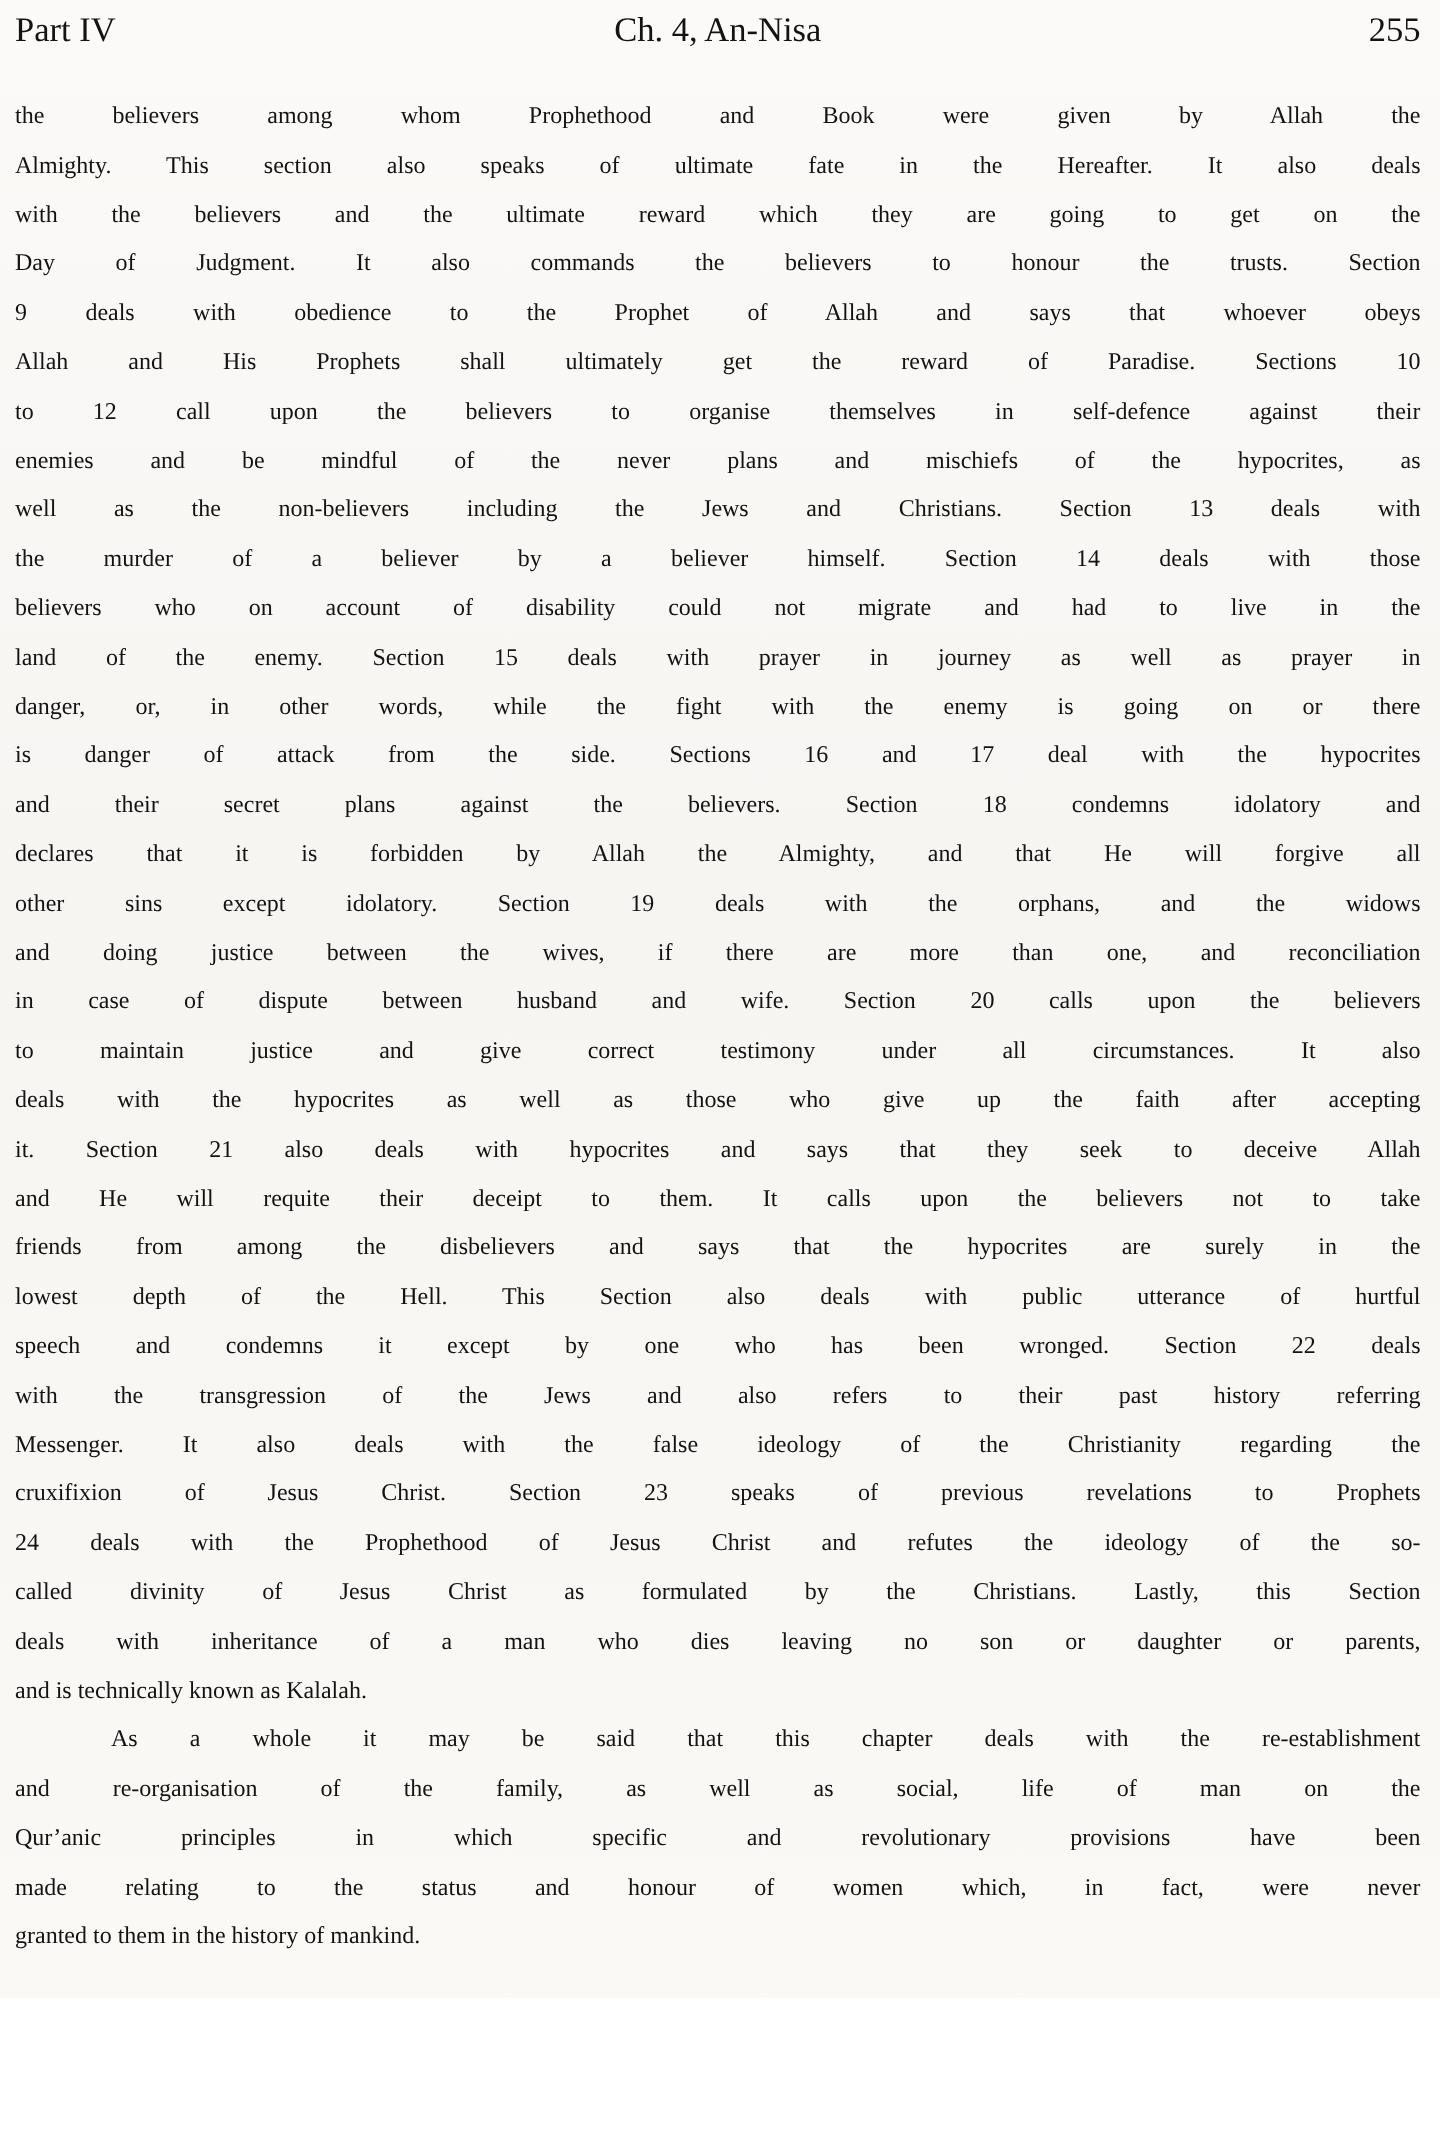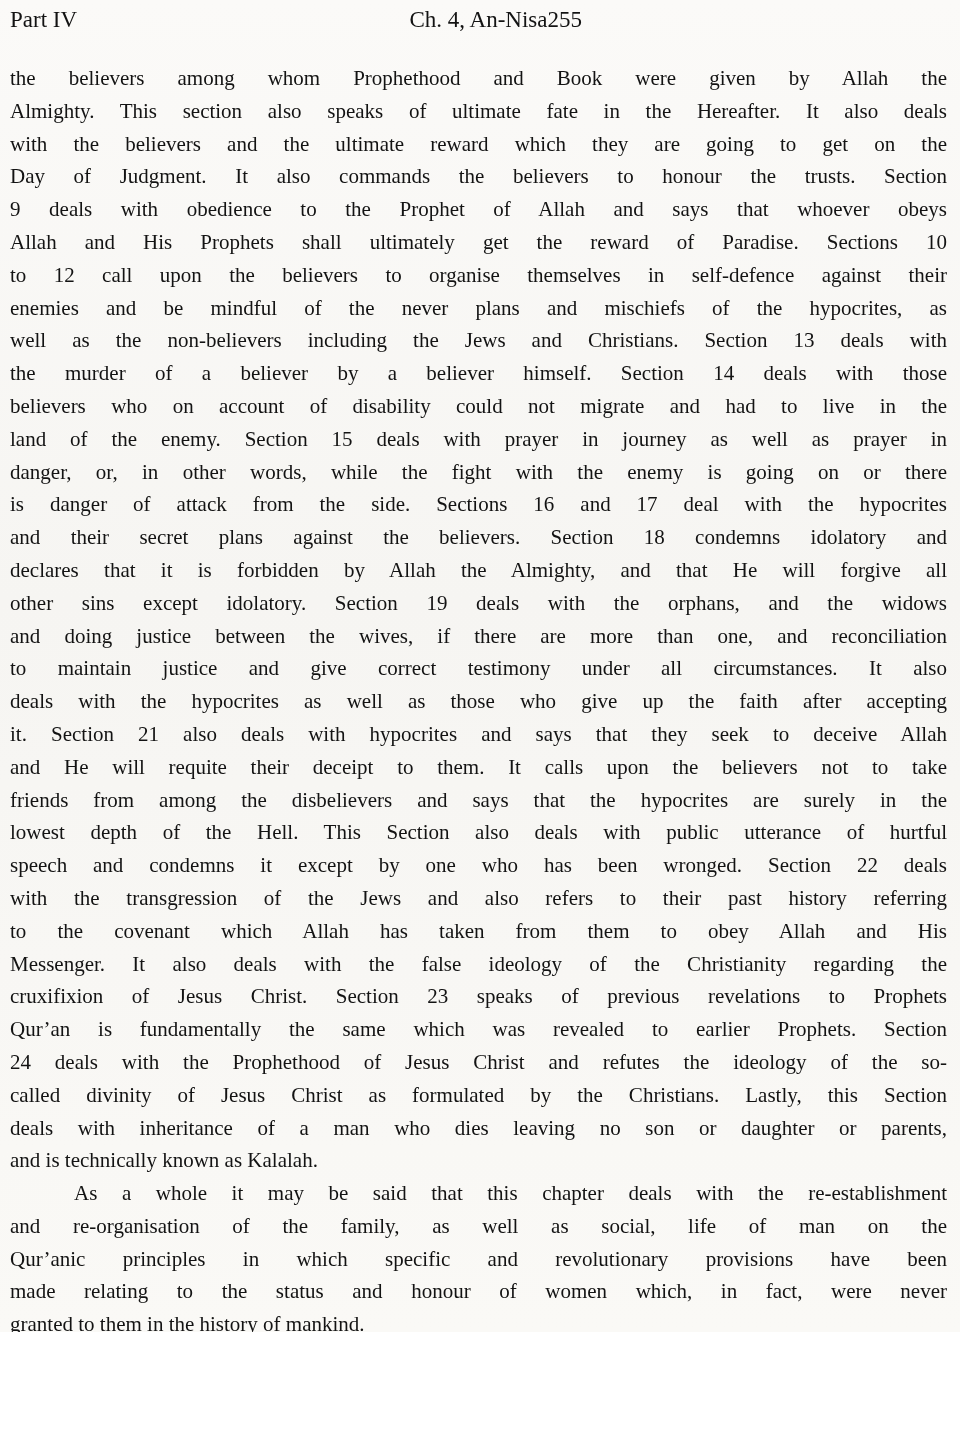--- a/index.html
+++ b/index.html
@@ -15,26 +15,26 @@
     overflow: hidden;
   }
   .header {
     display: flex;
     align-items: baseline;
     font-size: 23px;
     line-height: 28px;
   }
   .h-left  { flex: 1; text-align: left; }
   .h-center{ flex: none; }
-  .h-right { flex: 1; }
+  .h-right { flex: 1; text-align: right; }
   .text-block { margin-top: 28px; }
   .line {
     height: 32.8px;
     line-height: 32.8px;
-    font-size: 21px;
+    font-size: 16px;
     text-align: justify;
     text-align-last: justify;
     overflow: hidden;
   }
   .line.para-end { text-align-last: left; }
   .line.indent { text-indent: 64px; }
   .it { }
 </style>
 </head>
 <body>
@@ -57,32 +57,31 @@
       <div class="line"><span>well as the non-believers including the Jews and Christians. Section 13 deals with</span></div>
       <div class="line"><span>the murder of a believer by a believer himself. Section 14 deals with those</span></div>
       <div class="line"><span>believers who on account of disability could not migrate and had to live in the</span></div>
       <div class="line"><span>land of the enemy. Section 15 deals with prayer in journey as well as prayer in</span></div>
       <div class="line"><span>danger, or, in other words, while the fight with the enemy is going on or there</span></div>
       <div class="line"><span>is danger of attack from the side. Sections 16 and 17 deal with the hypocrites</span></div>
       <div class="line"><span>and their secret plans against the believers. Section 18 condemns idolatory and</span></div>
       <div class="line"><span>declares that it is forbidden by Allah the Almighty, and that He will forgive all</span></div>
       <div class="line"><span>other sins except idolatory. Section 19 deals with the orphans, and the widows</span></div>
       <div class="line"><span>and doing justice between the wives, if there are more than one, and reconciliation</span></div>
+      <div class="line"><span>in case of dispute between husband and wife. Section 20 calls upon the believers</span></div>
       <div class="line"><span>to maintain justice and give correct testimony under all circumstances. It also</span></div>
       <div class="line"><span>deals with the hypocrites as well as those who give up the faith after accepting</span></div>
       <div class="line"><span>it. Section 21 also deals with hypocrites and says that they seek to deceive Allah</span></div>
       <div class="line"><span>and He will requite their deceipt to them. It calls upon the believers not to take</span></div>
       <div class="line"><span>friends from among the disbelievers and says that the hypocrites are surely in the</span></div>
       <div class="line"><span>lowest depth of the Hell. This Section also deals with public utterance of hurtful</span></div>
       <div class="line"><span>speech and condemns it except by one who has been wronged. Section 22 deals</span></div>
       <div class="line"><span>with the transgression of the Jews and also refers to their past history referring</span></div>
-      <div class="line"><span>to the covenant which Allah has taken from them to obey Allah and His</span></div>
       <div class="line"><span>Messenger. It also deals with the false ideology of the Christianity regarding the</span></div>
       <div class="line"><span>cruxifixion of Jesus Christ. Section 23 speaks of previous revelations to Prophets</span></div>
-      <div class="line"><span>Qur’an is fundamentally the same which was revealed to earlier Prophets. Section</span></div>
       <div class="line"><span>24 deals with the Prophethood of Jesus Christ and refutes the ideology of the so-</span></div>
       <div class="line"><span>called divinity of Jesus Christ as formulated by the Christians. Lastly, this Section</span></div>
       <div class="line"><span>deals with inheritance of a man who dies leaving no son or daughter or parents,</span></div>
       <div class="line para-end"><span>and is technically known as </span><span class="it">Kalalah</span><span>.</span></div>
       <div class="line indent"><span>As a whole it may be said that this chapter deals with the re-establishment</span></div>
       <div class="line"><span>and re-organisation of the family, as well as social, life of man on the</span></div>
       <div class="line"><span>Qur’anic principles in which specific and revolutionary provisions have been</span></div>
       <div class="line"><span>made relating to the status and honour of women which, in fact, were never</span></div>
       <div class="line para-end"><span>granted to them in the history of mankind.</span></div>
     </div>

